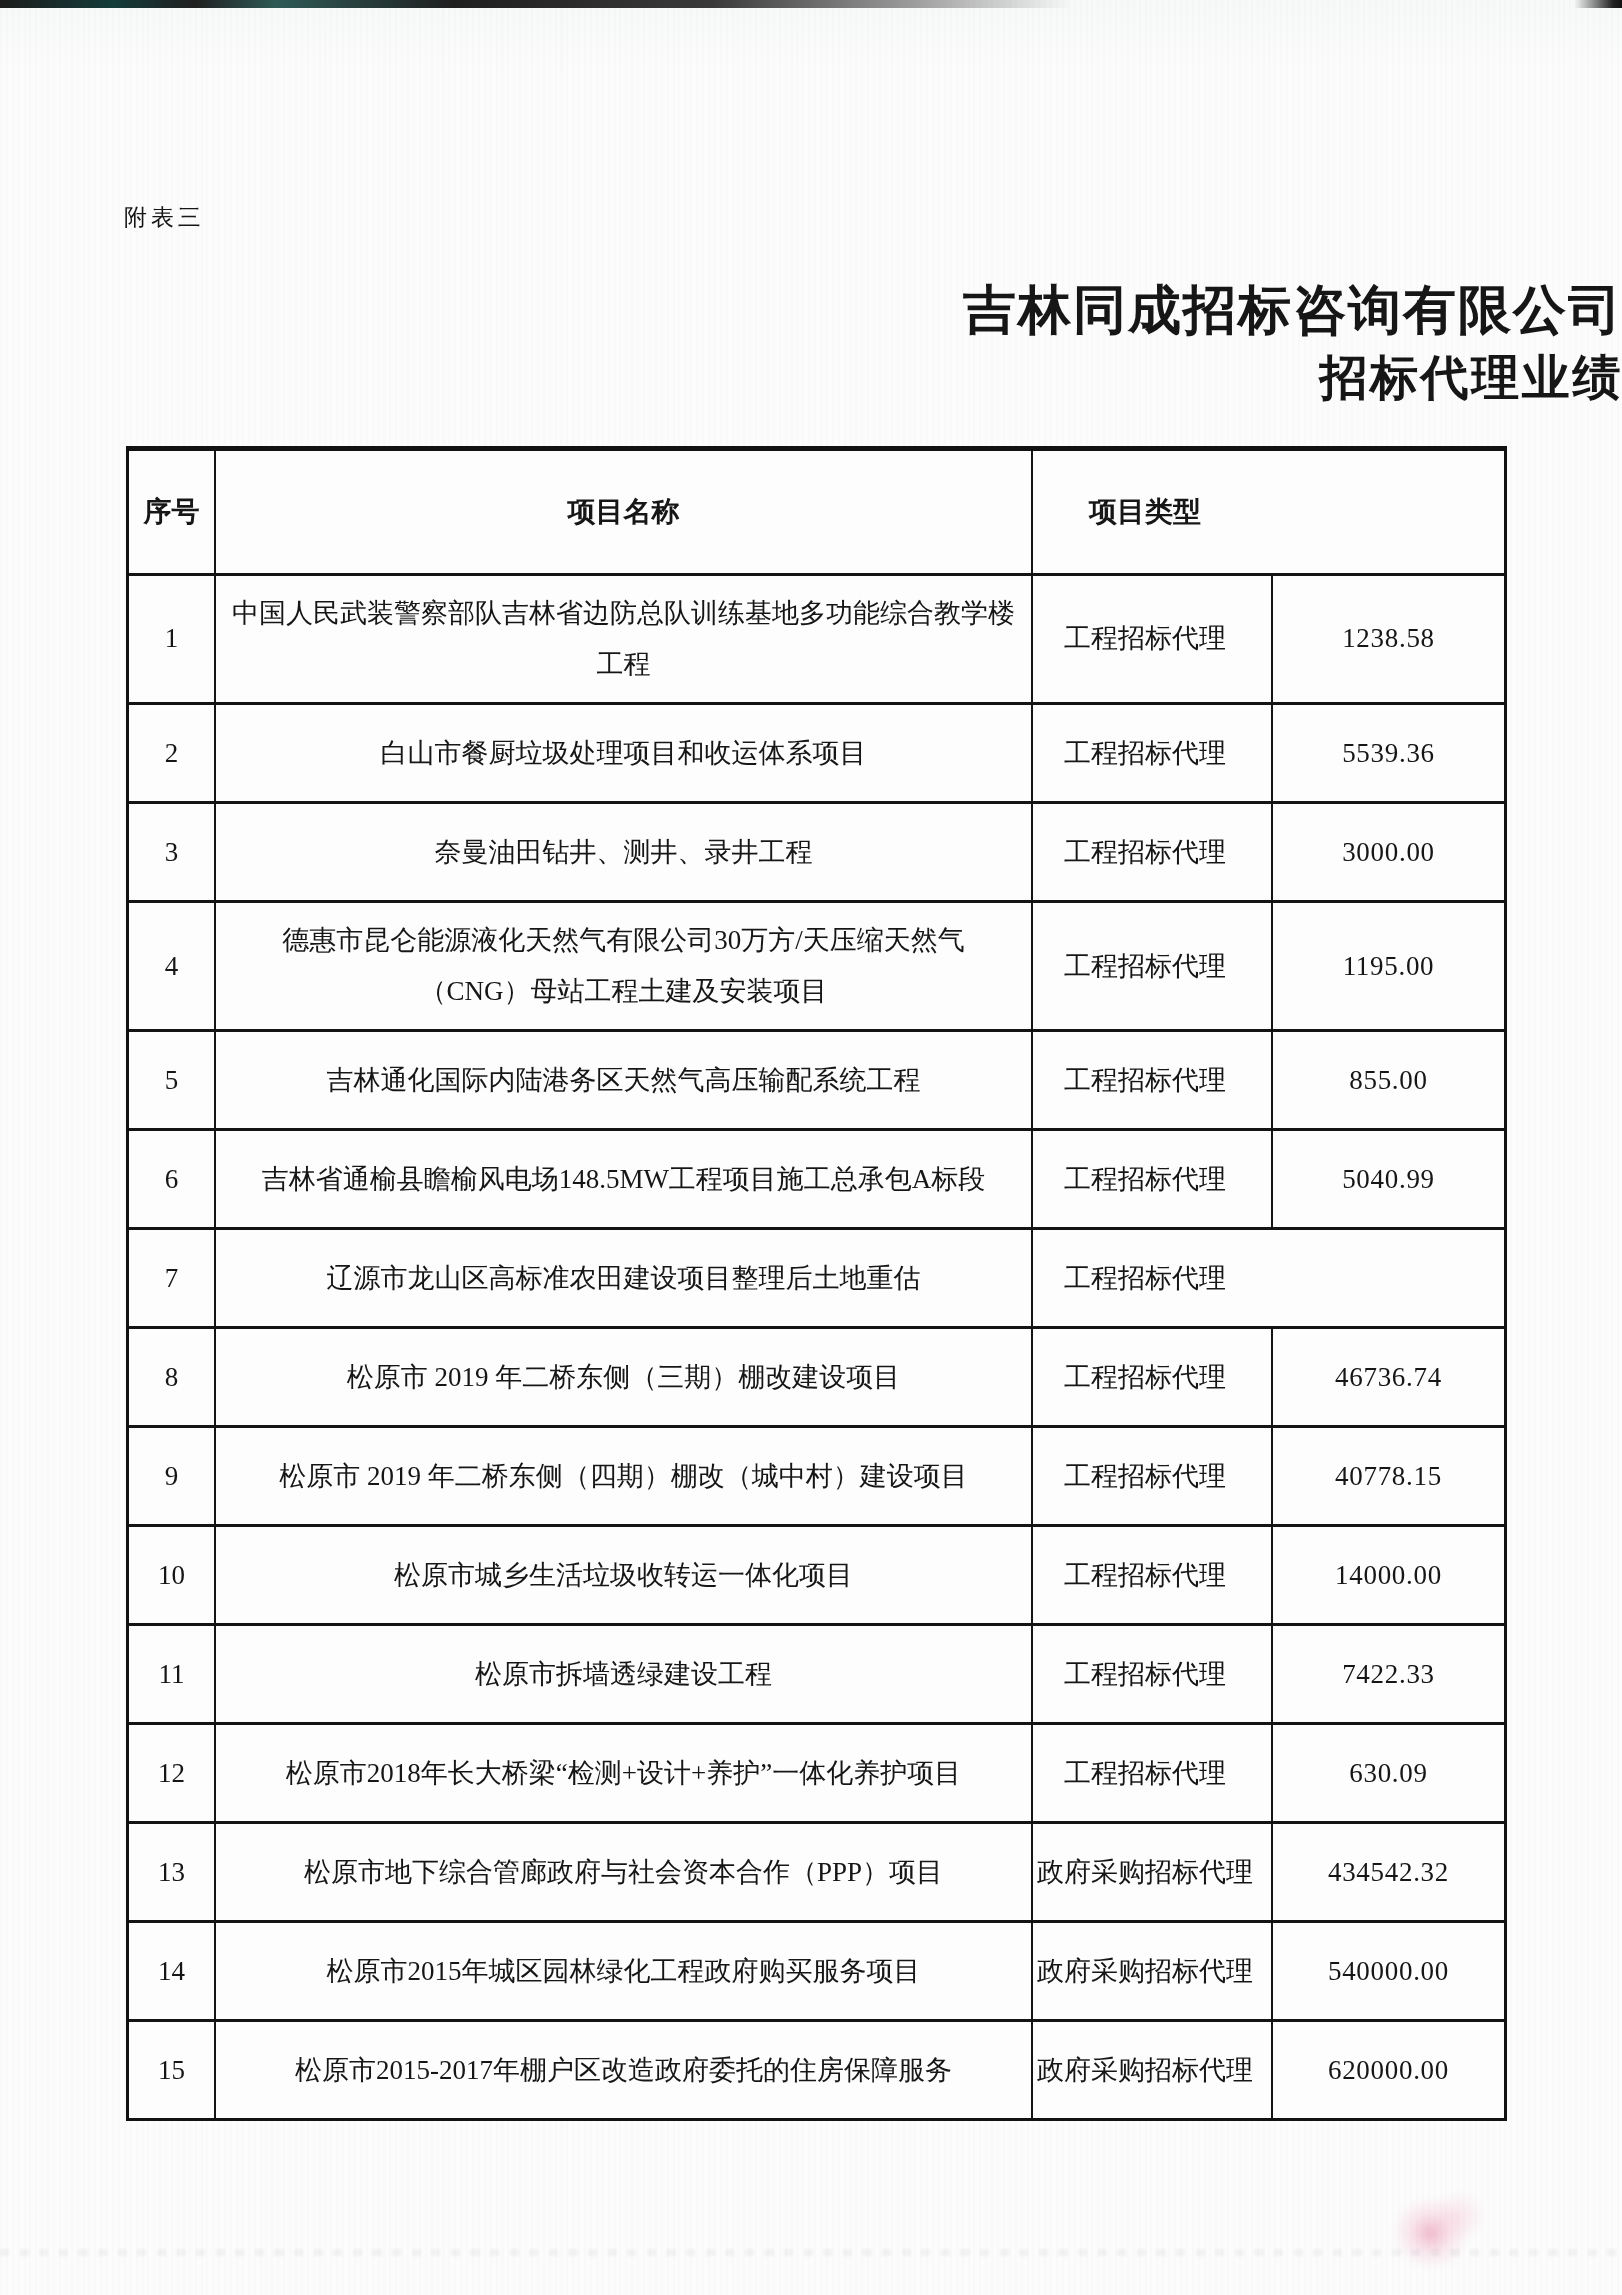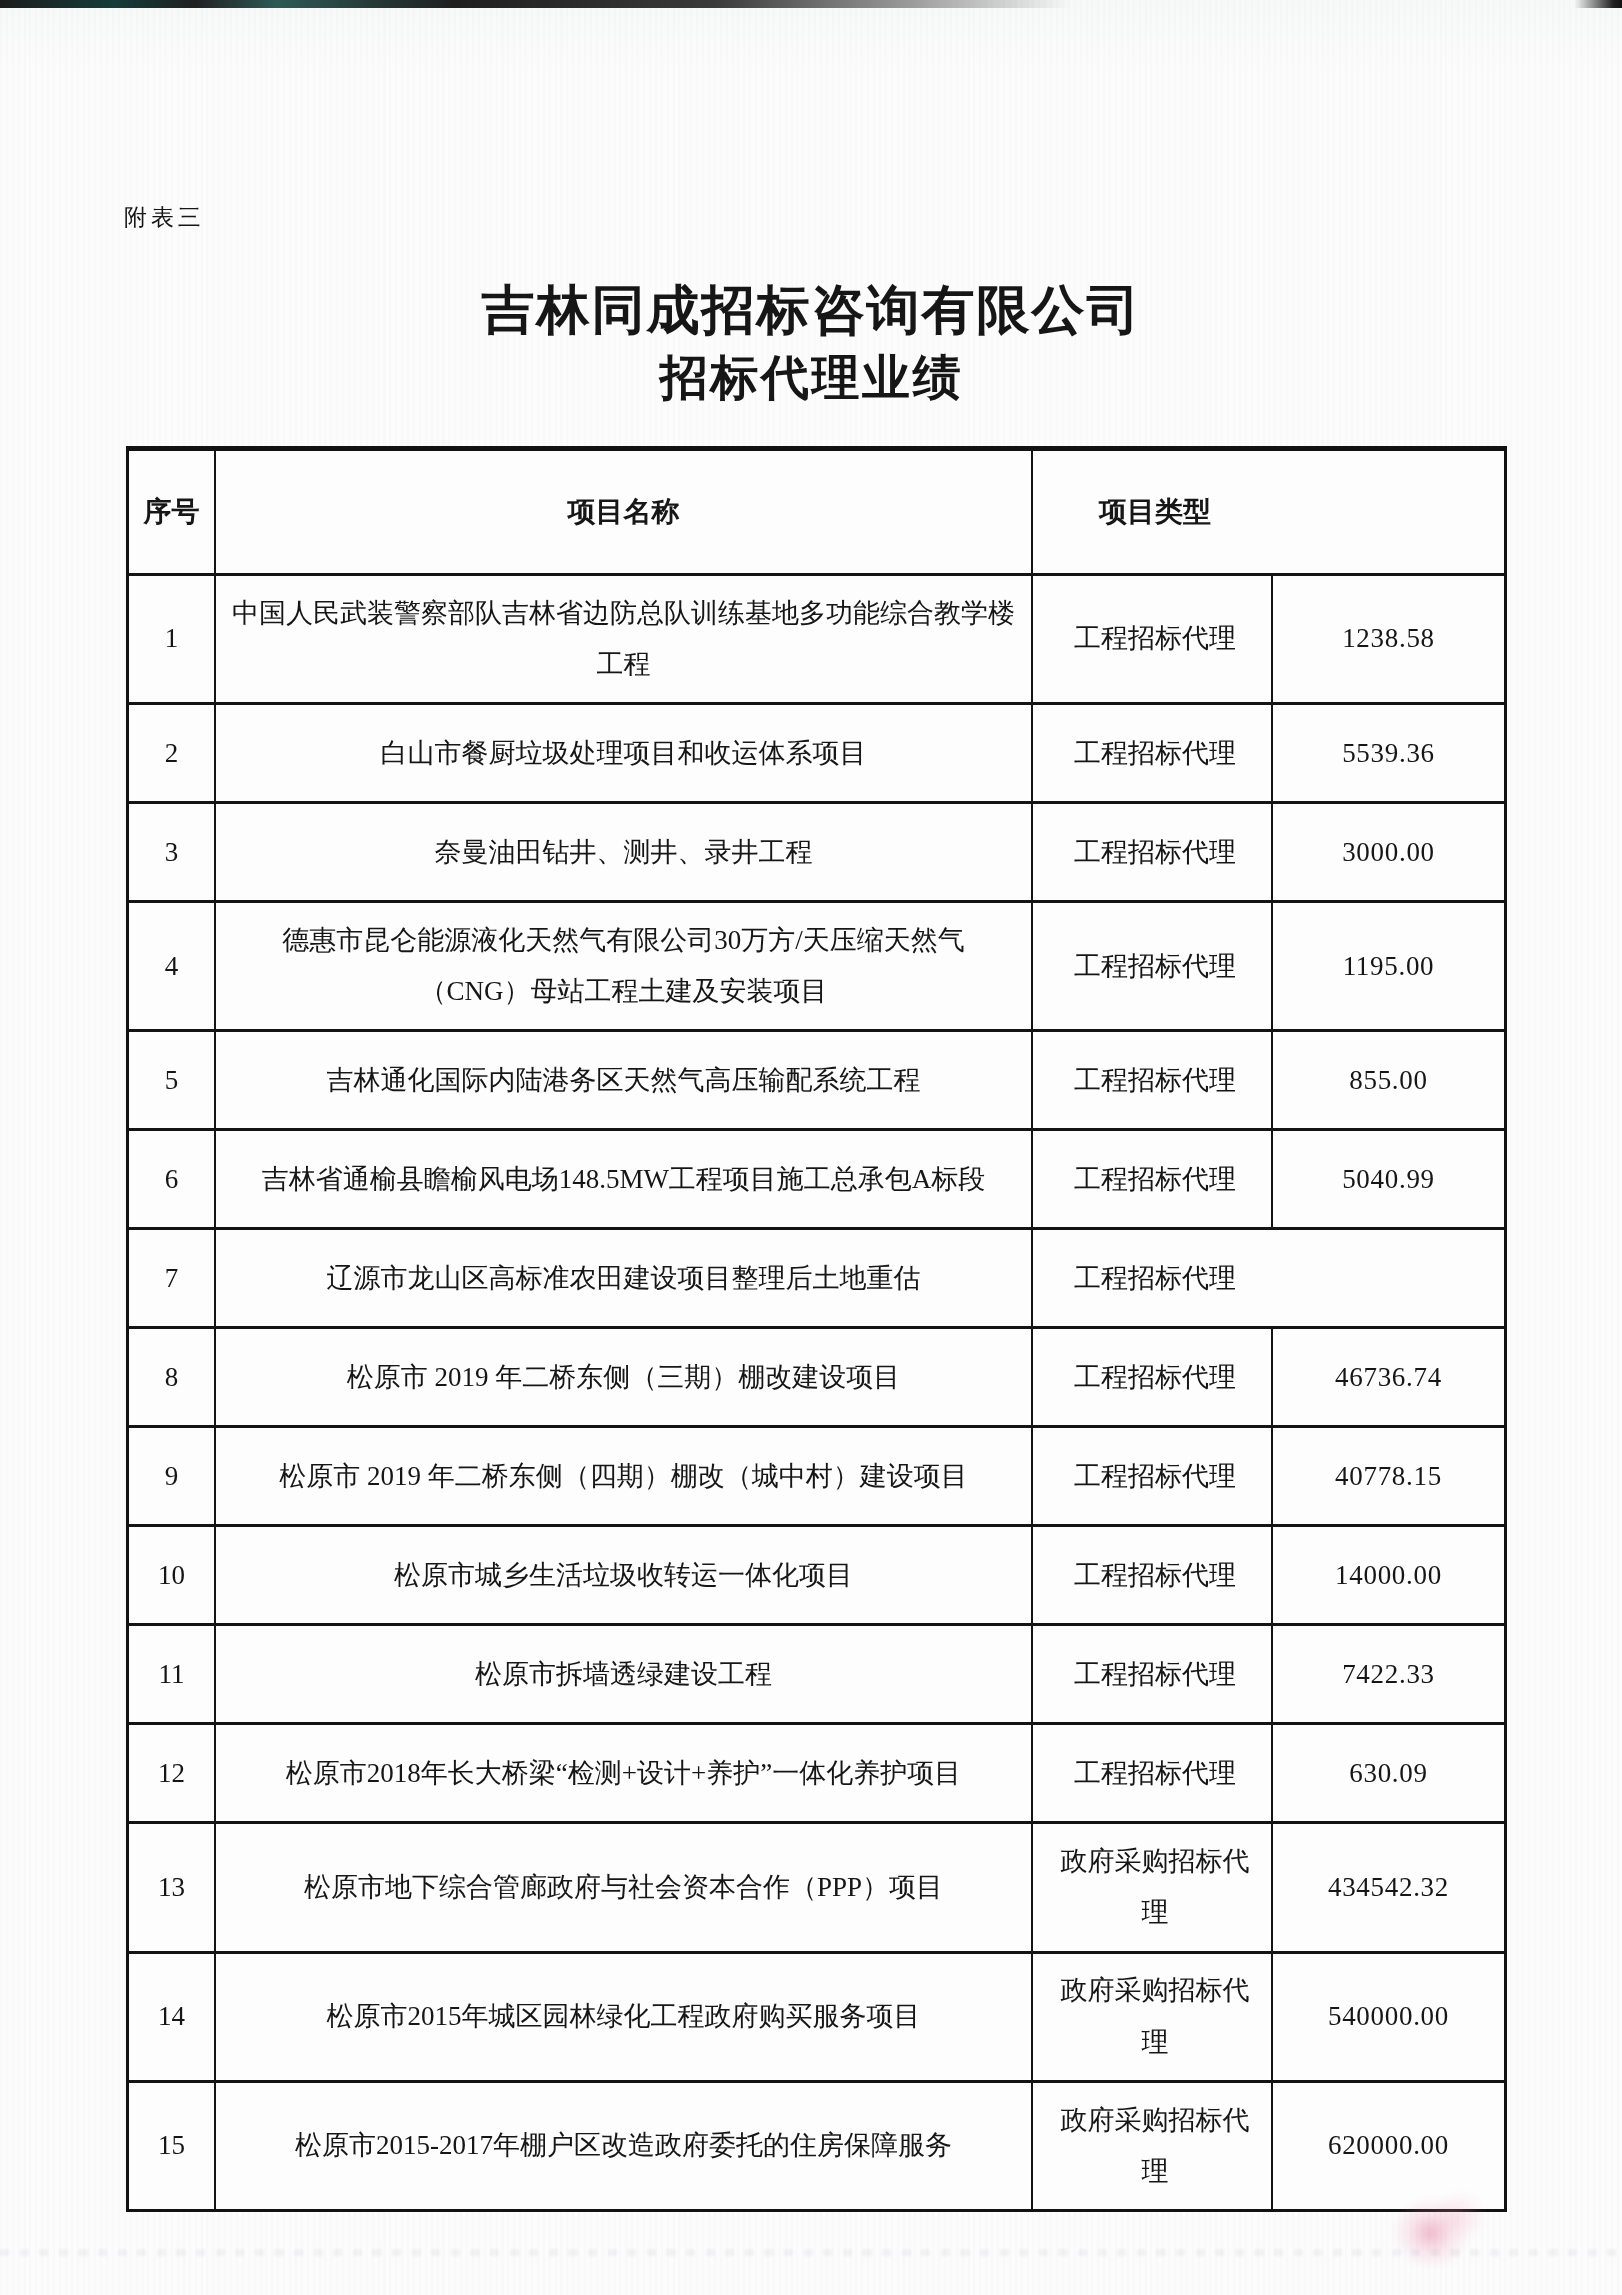--- a/index.html
+++ b/index.html
@@ -36,21 +36,21 @@
     background: repeating-linear-gradient(90deg, rgba(90,90,100,0.10) 0 9.2px, rgba(0,0,0,0) 9.2px 19.6px);
     filter: blur(1.3px);
     opacity: .6;
   }
 
   .attachment-label {
     position: absolute; left: 124px; top: 202px;
     font-size: 23px; letter-spacing: 3.9px;
   }
 
-  .title-block { position: absolute; left: 0; top: 275px; width: 100%; text-align: center; }
+  .title-block { position: absolute; left: 0; top: 275px; width: 100%; text-align: right; }
   .title-line1 { font-size: 53px; font-weight: bold; letter-spacing: 2px; line-height: 1.35; }
   .title-line2 { font-size: 48px; font-weight: bold; letter-spacing: 2.6px; line-height: 1.3; }
 
   .perf-table {
     position: absolute; left: 126px; top: 446px; width: 1381px;
     border: 3.9px solid #121212;
     border-top-width: 5.2px;
     background: #fdfdfe;
     box-sizing: border-box;
   }
@@ -66,21 +66,21 @@
     justify-content: center;
     text-align: center;
     padding: 11.8px 13px;
     font-size: 27px;
     line-height: 1.9;
     min-height: 96px;
   }
   .header-row .th { min-height: 122px; font-weight: bold; font-size: 28px; text-align: center; }
   .col-no    { width: 85px; flex: none; }
   .col-name  { width: 817px; flex: none; border-left: 2px solid #141414; }
-  .col-type  { width: 240px; flex: none; border-left: 2px solid #141414; padding-left: 23px; padding-right: 17px; }
+  .col-type  { width: 240px; flex: none; border-left: 2px solid #141414; padding-left: 3px; padding-right: 17px; }
   .col-scale { flex: 1; border-left: 2px solid #141414; letter-spacing: 0.7px; }
 </style>
 </head>
 <body>
 
 <div class="scan-top-edge"></div>
 
 <div class="attachment-label">附表三</div>
 
 <div class="title-block">

